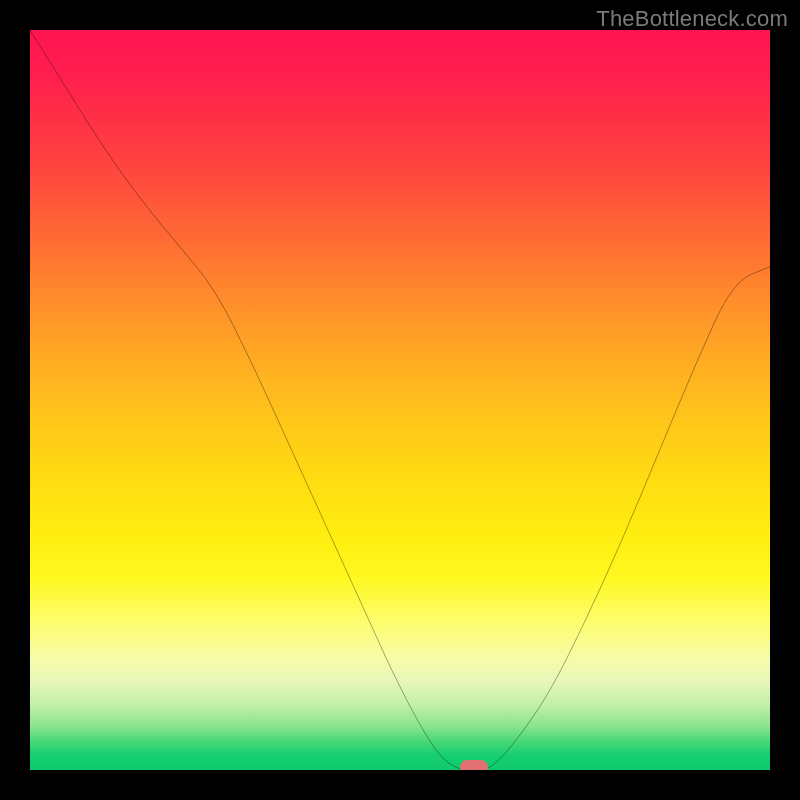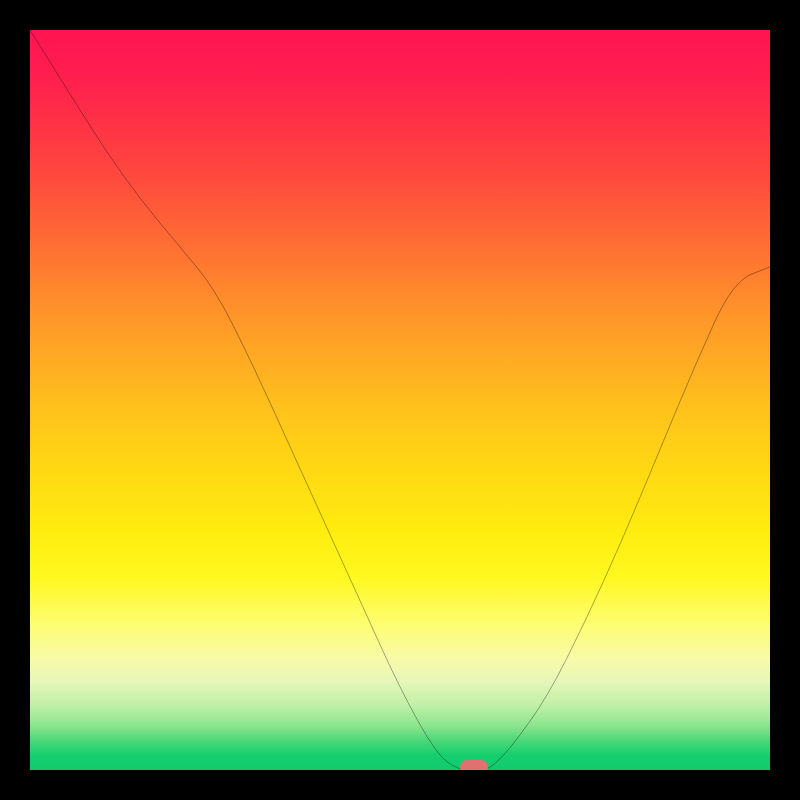--- a/index.html
+++ b/index.html
@@ -73,20 +73,21 @@
     font-weight: 500;
     letter-spacing: 0.2px;
     user-select: none;
   }
 </style>
 </head>
 <body>
 
 <div class="frame">
 
+  <div class="attribution">TheBottleneck.com</div>
 
   <div class="plot-area">
     <div class="gradient"></div>
 
     <svg class="curve" viewBox="0 0 100 100" preserveAspectRatio="none">
       <path id="curve-path" fill="none" stroke="#000" stroke-width="0.35" vector-effect="non-scaling-stroke" stroke-linejoin="round" stroke-linecap="round" d="M 0 0 Q 0 0 2.5 4 Q 5 8 7.5 12 Q 10 16 12.5 19.5 Q 15 23 17.5 26 Q 20 29 22.5 32 Q 25 35 27.5 40 Q 30 44.99999999999999 32.5 50.5 Q 35 56 37.5 61.5 Q 40 67 42.5 72.5 Q 45 78 47.5 83.5 Q 50 89 52.5 93.5 Q 55.00000000000001 98 56.5 99 Q 57.99999999999999 100 59 100 Q 60 100 61 100 Q 62 100 63.5 98.5 Q 65 97 67.5 93.5 Q 70 90 72.5 85 Q 75 80 77.5 74.5 Q 80 69 82.5 63 Q 85 57 87.5 51 Q 90 44.99999999999999 92.5 39.5 Q 95 34 97.5 33 T 100 32"></path>
     </svg>
 
     <div id="marker" class="marker" style="left: 444px; top: 737px; background: rgb(225, 112, 112);"></div>
   </div>

